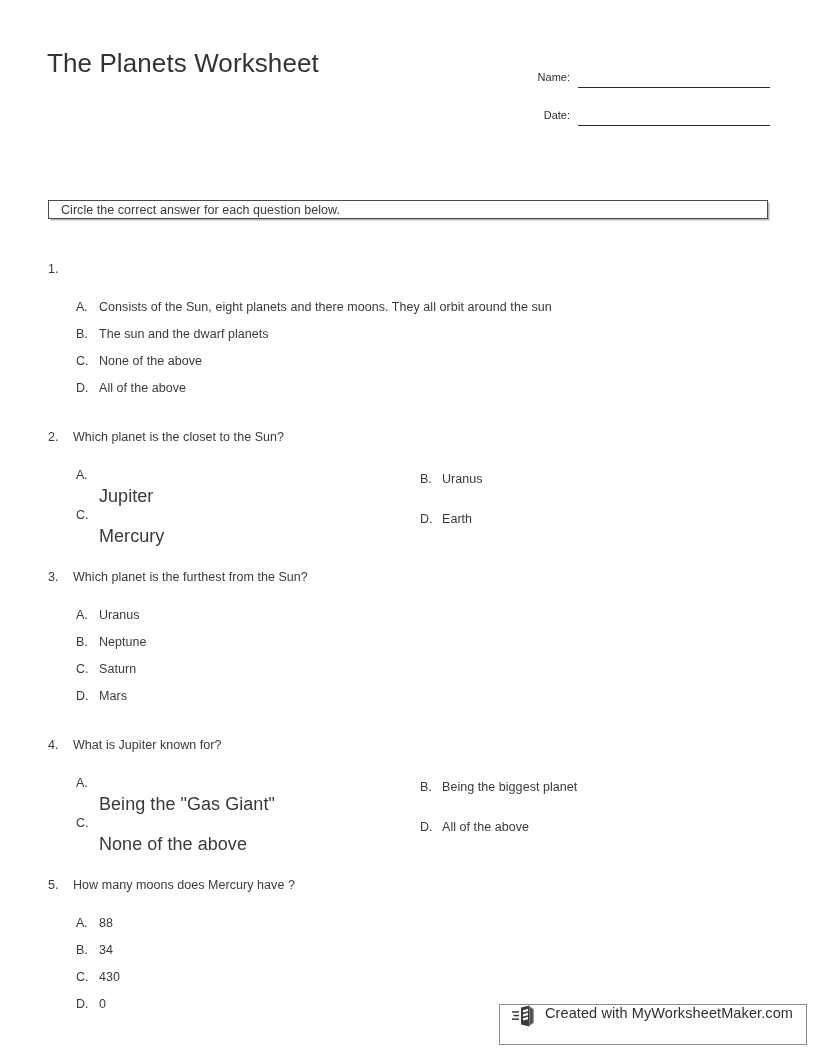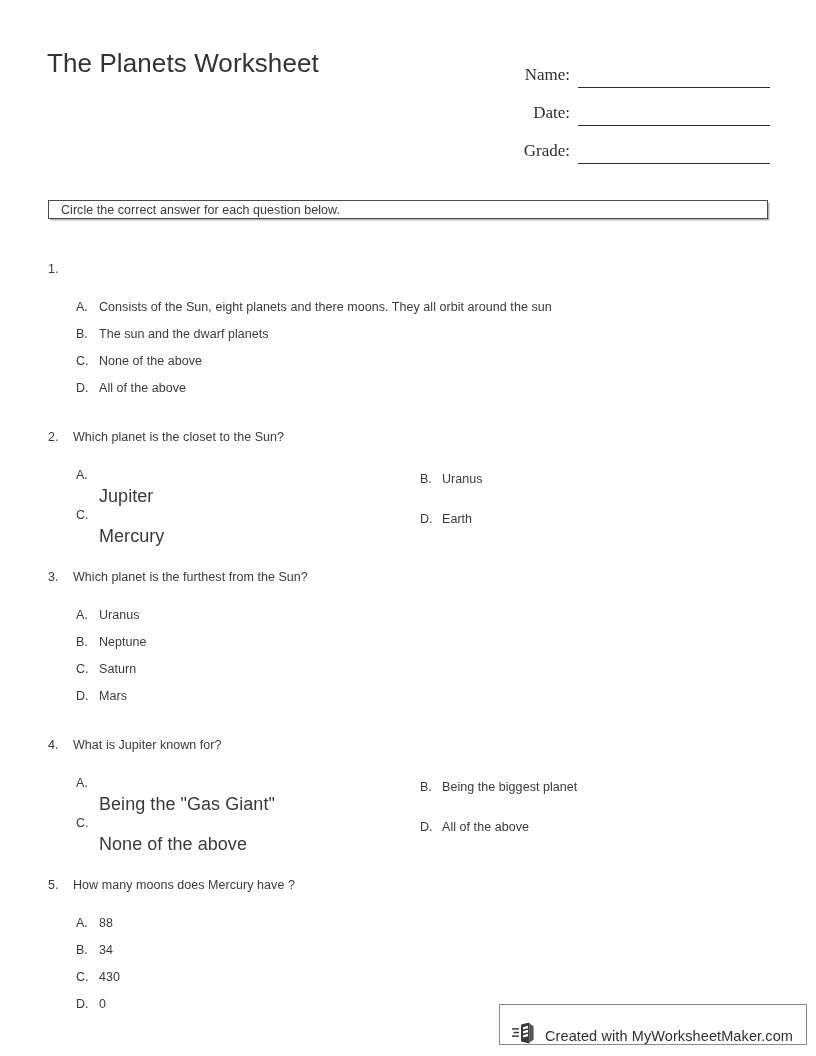--- a/index.html
+++ b/index.html
@@ -39,22 +39,22 @@
     top: 50px;
     width: 310px;
   }
   .field-row {
     display: flex;
     align-items: flex-end;
     justify-content: flex-end;
     height: 38px;
   }
   .field-label {
-    font-family: Liberation Serif, serif;
-    font-size: 17px;
+    font-family: Liberation Sans, sans-serif;
+    font-size: 11px;
     color: #2e2e2e;
     text-align: right;
     padding-right: 8px;
     line-height: 1;
     position: relative;
     top: -5px;
   }
   .field-line {
     width: 192px;
     border-bottom: 1.4px solid #2b2b2b;
@@ -181,21 +181,21 @@
   .footer-badge {
     position: absolute;
     left: 499px;
     top: 1004px;
     width: 308px;
     height: 41px;
     border: 1px solid #8a8a8a;
     box-sizing: border-box;
     background: #ffffff;
     display: flex;
-    align-items: flex-end;
+    align-items: flex-start;
     padding-left: 12px;
   }
   .badge-logo {
     width: 26px;
     height: 22px;
     margin-right: 7px;
     flex: none;
     display: block;
   }
   .badge-text {
@@ -212,24 +212,20 @@
 
   <div class="worksheet-title">The Planets Worksheet</div>
 
   <div class="header-fields">
     <div class="field-row">
       <div class="field-label">Name:</div>
       <div class="field-line"></div>
     </div>
     <div class="field-row">
       <div class="field-label">Date:</div>
-      <div class="field-line"></div>
-    </div>
-    <div class="field-row">
-      <div class="field-label">Grade:</div>
       <div class="field-line"></div>
     </div>
   </div>
 
   <div class="instruction-box">
     <div class="instruction-text">Circle the correct answer for each question below.</div>
   </div>
 
   <div class="questions">
       <div class="question-block">

